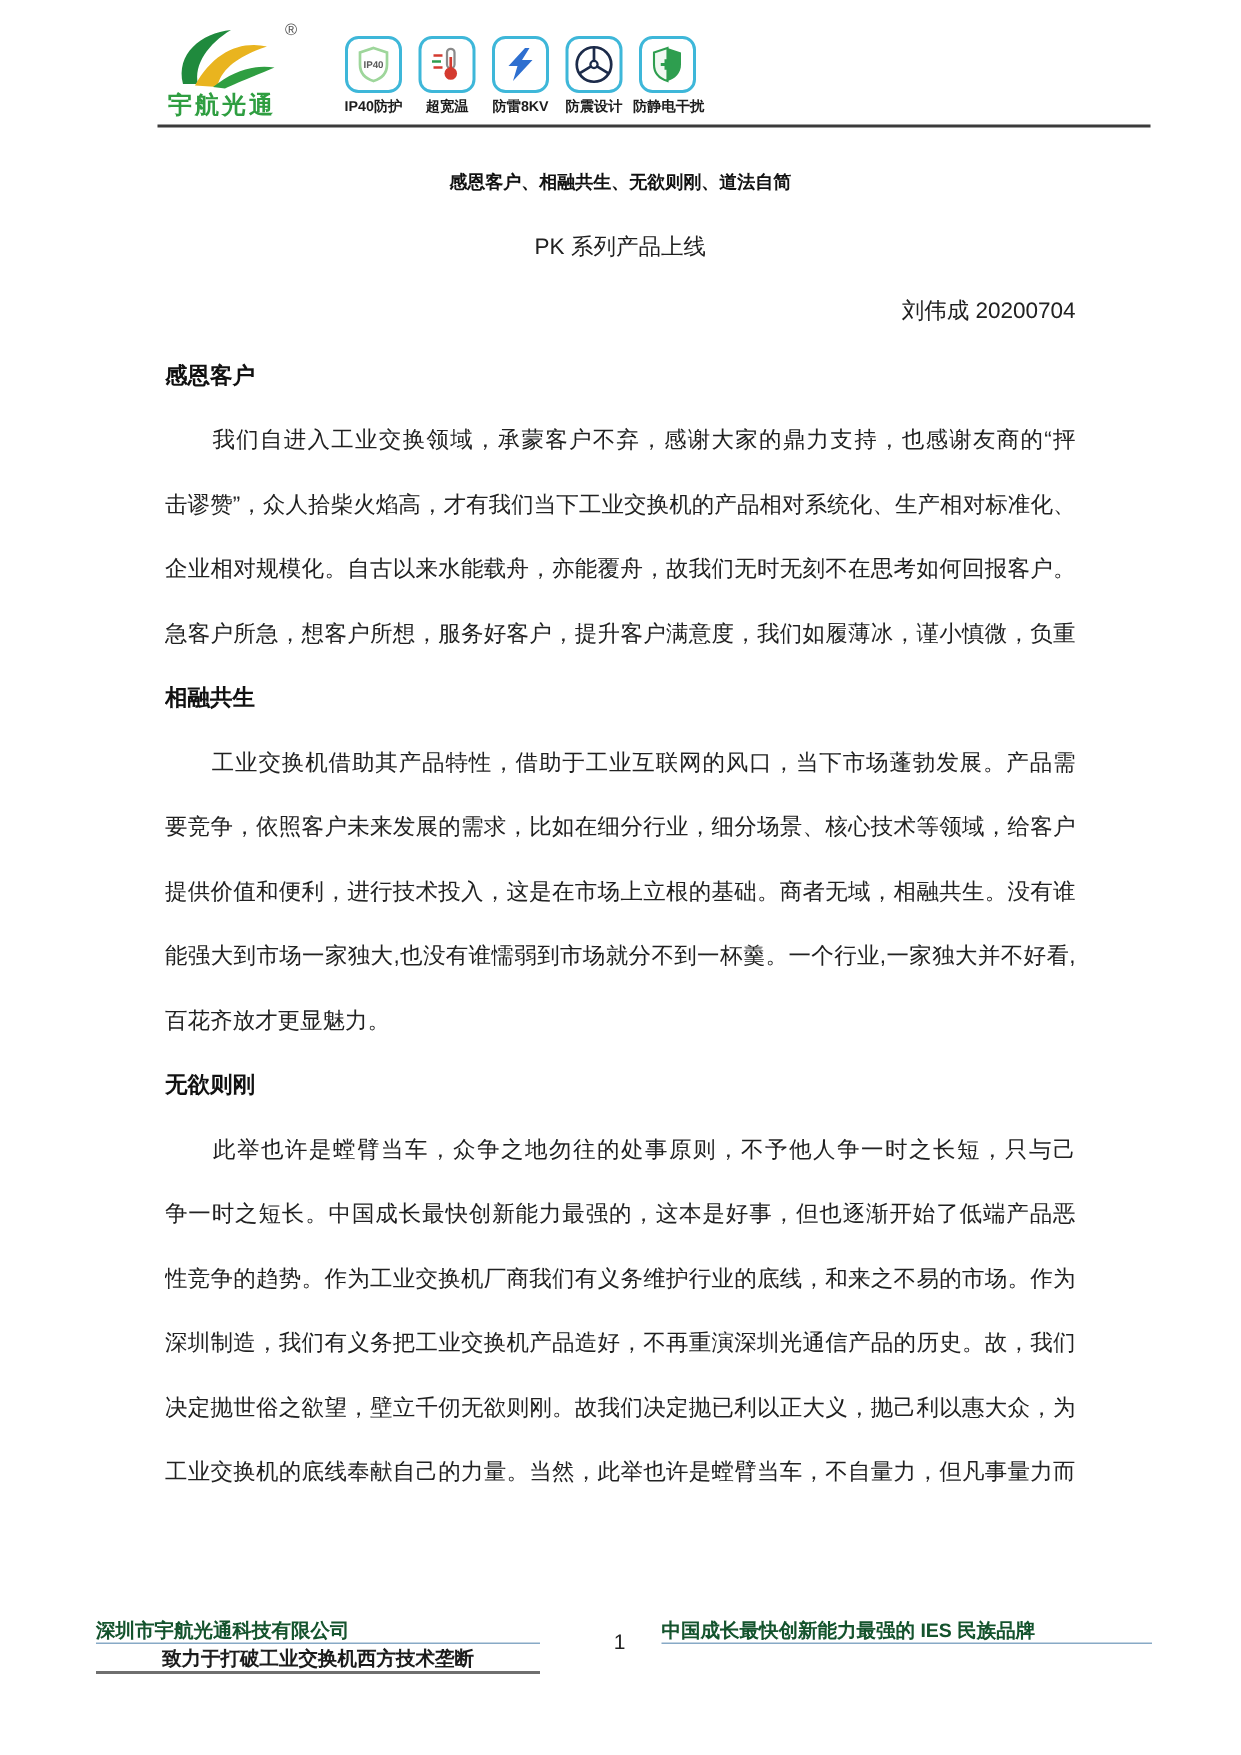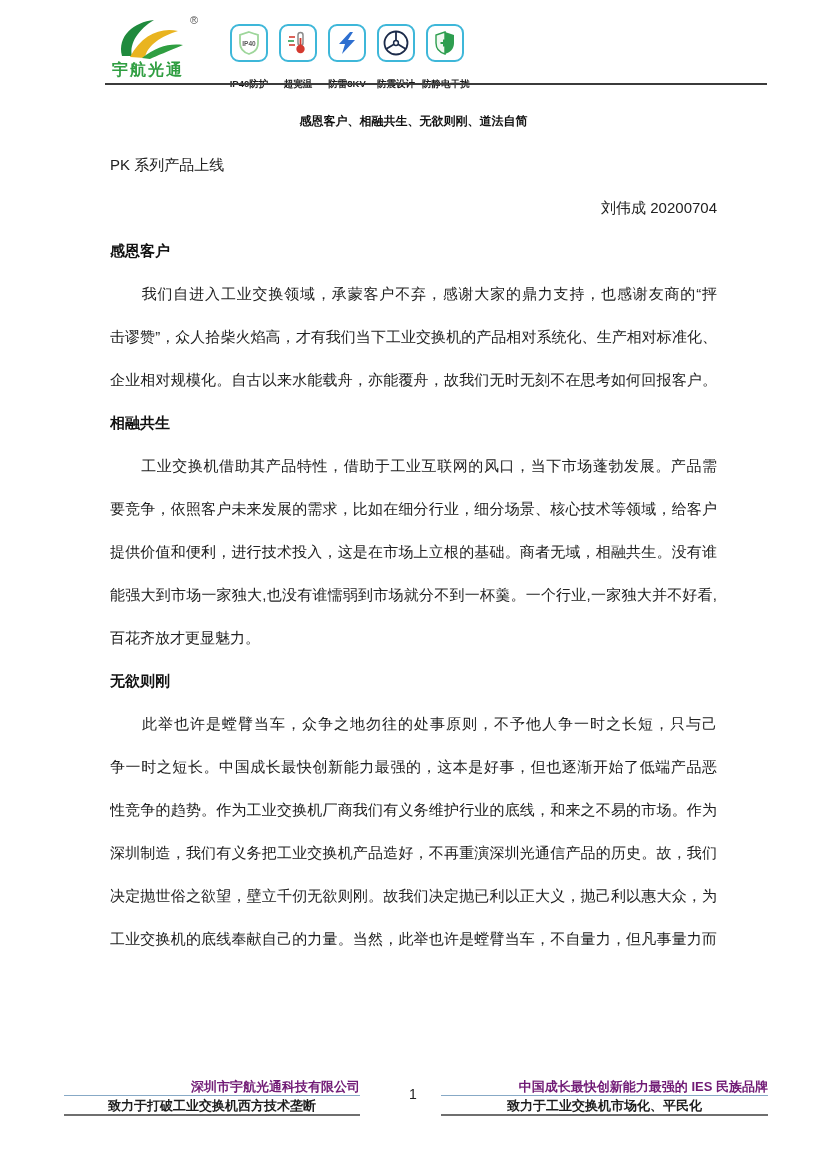--- a/index.html
+++ b/index.html
@@ -12,39 +12,39 @@
   .header { position:absolute; top:14px; left:112px; display:flex; align-items:flex-start; }
   .logo-block { position:relative; width:96px; height:64px; }
   .logo-swoosh { position:absolute; left:0; top:4px; }
   .logo-reg { position:absolute; left:78px; top:0; font-size:11px; color:#555; }
   .logo-text { position:absolute; left:0; top:46px; width:96px; font-size:16px; font-weight:bold;
                color:#2f9e41; letter-spacing:2px; white-space:nowrap; }
   .badges { display:flex; gap:3px; margin-left:18px; margin-top:10px; }
   .badge { width:46px; text-align:center; }
   .badge-box { width:38px; height:38px; margin:0 auto; border:2.5px solid #3eb7d9; border-radius:9px;
                box-sizing:border-box; display:flex; align-items:center; justify-content:center; background:#fff; }
-  .badge-label { margin-top:16px; font-size:9.5px; font-weight:bold; color:#1c1c1c; white-space:nowrap; }
+  .badge-label { margin-top:3px; font-size:9.5px; font-weight:bold; color:#1c1c1c; white-space:nowrap; }
   .header-rule { position:absolute; top:83px; left:105px; width:662px; height:0;
                  border-top:2.5px solid #3b3b3b; }
 
   
   .content { position:absolute; top:100px; left:110px; width:607px; }
   .row { height:43px; line-height:43px; overflow:hidden; }
   .doc-title { text-align:center; font-weight:bold; font-size:12px; color:#111; }
-  .doc-subtitle { font-size:15px; }
+  .doc-subtitle { text-align:center; font-size:15px; }
   .doc-byline { text-align:right; font-size:15px; }
   .sec-heading { font-weight:bold; font-size:15px; color:#111; }
   .line { font-size:15px; text-align:justify; text-align-last:justify; }
   .line.last { text-align-last:left; }
 
   
   .footer-left  { position:absolute; left:64px;  top:1078px; width:296px; }
   .footer-right { position:absolute; left:441px; top:1078px; width:327px; }
-  .f-row1 { height:17px; line-height:17px; text-align:right; font-size:13px; font-weight:bold;
-            color:#701a75; border-bottom:1.5px solid #87a9c6; white-space:nowrap; }
+  .f-row1 { height:17px; line-height:17px; text-align:left; font-size:13px; font-weight:bold;
+            color:#14532d; border-bottom:1.5px solid #87a9c6; white-space:nowrap; }
   .f-row2 { height:18px; line-height:19px; text-align:center; font-size:13px; font-weight:bold;
             color:#1c1c1c; border-bottom:2.5px solid #6f6f6f; white-space:nowrap; }
   .footer-page { position:absolute; left:383px; top:1086px; width:60px; text-align:center;
                  font-size:14px; color:#222; }
 </style>
 </head>
 <body>
 
 <div class="page">
 
@@ -124,20 +124,21 @@
 
   <div class="content">
     <div class="row doc-title">感恩客户、相融共生、无欲则刚、道法自简</div>
     <div class="row doc-subtitle">PK 系列产品上线</div>
     <div class="row doc-byline">刘伟成 20200704</div>
     <div>
         <div class="row sec-heading">感恩客户</div>
         <div class="row line">　　我们自进入工业交换领域，承蒙客户不弃，感谢大家的鼎力支持，也感谢友商的“抨</div>
         <div class="row line">击谬赞”，众人拾柴火焰高，才有我们当下工业交换机的产品相对系统化、生产相对标准化、</div>
         <div class="row line">企业相对规模化。自古以来水能载舟，亦能覆舟，故我们无时无刻不在思考如何回报客户。</div>
+        <div class="row line">急客户所急，想客户所想，服务好客户，提升客户满意度，我们如履薄冰，谨小慎微，负重</div>
         <div class="row sec-heading">相融共生</div>
         <div class="row line">　　工业交换机借助其产品特性，借助于工业互联网的风口，当下市场蓬勃发展。产品需</div>
         <div class="row line">要竞争，依照客户未来发展的需求，比如在细分行业，细分场景、核心技术等领域，给客户</div>
         <div class="row line">提供价值和便利，进行技术投入，这是在市场上立根的基础。商者无域，相融共生。没有谁</div>
         <div class="row line">能强大到市场一家独大,也没有谁懦弱到市场就分不到一杯羹。一个行业,一家独大并不好看,</div>
         <div class="row line last">百花齐放才更显魅力。</div>
         <div class="row sec-heading">无欲则刚</div>
         <div class="row line">　　此举也许是螳臂当车，众争之地勿往的处事原则，不予他人争一时之长短，只与己</div>
         <div class="row line">争一时之短长。中国成长最快创新能力最强的，这本是好事，但也逐渐开始了低端产品恶</div>
         <div class="row line">性竞争的趋势。作为工业交换机厂商我们有义务维护行业的底线，和来之不易的市场。作为</div>
@@ -147,16 +148,15 @@
       </div>
   </div>
 
   <div class="footer-left">
     <div class="f-row1">深圳市宇航光通科技有限公司</div>
     <div class="f-row2">致力于打破工业交换机西方技术垄断</div>
   </div>
   <div class="footer-page">1</div>
   <div class="footer-right">
     <div class="f-row1">中国成长最快创新能力最强的 IES 民族品牌</div>
-    <div class="f-row2">致力于工业交换机市场化、平民化</div>
   </div>
 
 </div>
 
 </body></html>

